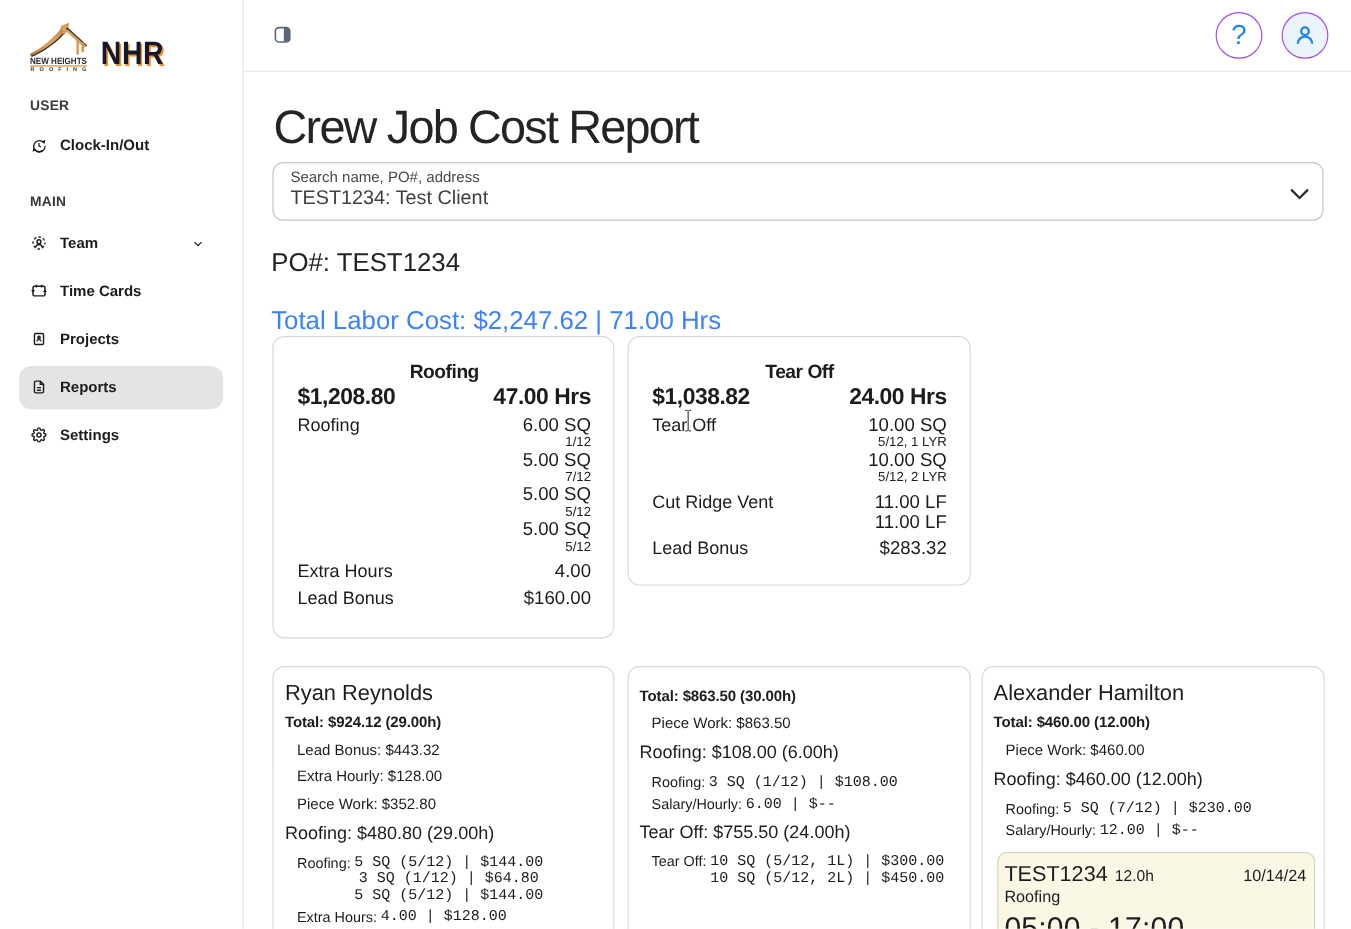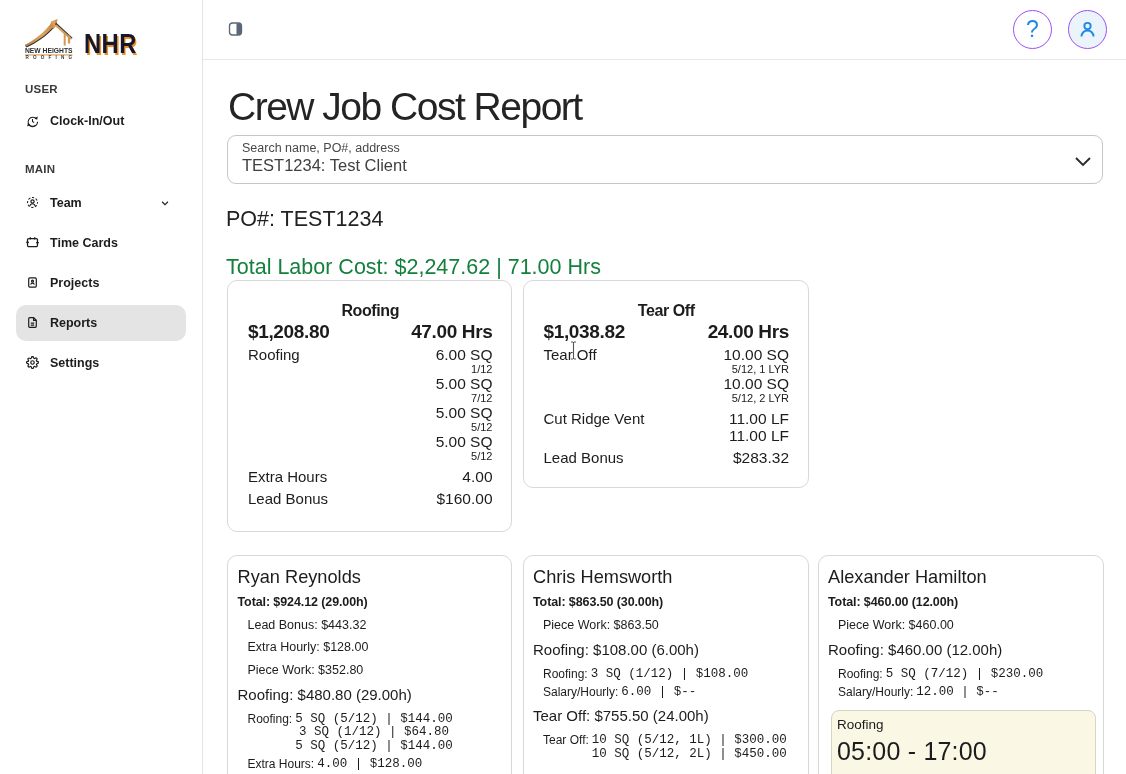--- a/index.html
+++ b/index.html
@@ -28,21 +28,21 @@
 #userbtn { right:19px; background:#ecf4fb; }
 #content { position:relative; height:713px; }
 h1 { position:absolute; left:25px; top:25px; font-size:39px; font-weight:normal;
   letter-spacing:-1.5px; color:#242426; }
 #search { position:absolute; left:24px; top:75px; width:876px; height:49px;
   border:1px solid #c6c6c6; border-radius:9px; }
 #search .lbl { position:absolute; left:14px; top:5px; font-size:12.5px; color:#47484b; }
 #search .val { position:absolute; left:14px; top:20px; font-size:16.5px; color:#404040; }
 #search svg { position:absolute; right:9px; top:15px; }
 #poline { position:absolute; left:23px; top:147px; font-size:21.5px; color:#222; }
-#totline { position:absolute; left:23px; top:195px; font-size:21.5px; color:#15803d; }
+#totline { position:absolute; left:23px; top:195px; font-size:21.5px; color:#3b82f6; }
 .card { position:absolute; background:#fff; border:1px solid #d8d8d8; border-radius:10px; }
 
 .sum { padding:21px 18.5px 0 20px; }
 .sum .ttl { text-align:center; font-size:16px; font-weight:bold; letter-spacing:-0.4px; line-height:17px; }
 .sum .hdr { display:flex; justify-content:space-between; font-size:19px; font-weight:bold;
   line-height:22px; letter-spacing:-0.35px; margin-top:2px; }
 .srow { display:flex; justify-content:space-between; margin-top:4px; }
 .srow .sl { font-size:15px; line-height:16.2px; }
 .srow .sv { text-align:right; }
 .sv .m { font-size:15.5px; line-height:16.2px; }
@@ -233,21 +233,20 @@
         <div class="prow">
             <span class="plbl">Roofing:</span>
           <span class="pvals">5 SQ (5/12) | $144.00<br>3 SQ (1/12) | $64.80<br>5 SQ (5/12) | $144.00</span>
           </div>
         <div class="prow prow2">
             <span class="plbl">Extra Hours:</span>
             <span class="pvals">4.00 | $128.00</span>
           </div>
       </div>
       <div class="card pc" id="p2" style="left:319.5px;top:495px;width:286px;height:290px">
-        <div class="pname">Chris Hemsworth</div>
         <div class="ptot">Total: $863.50 (30.00h)</div>
         <div class="psub">Piece Work: $863.50</div>
         <div class="punder">Roofing: $108.00 (6.00h)</div>
         <div class="prow">
             <span class="plbl">Roofing:</span>
             <span class="pvals">3 SQ (1/12) | $108.00</span>
           </div>
         <div class="prow prow2">
             <span class="plbl">Salary/Hourly:</span>
             <span class="pvals">6.00 | $--</span>
@@ -265,20 +264,25 @@
         <div class="punder">Roofing: $460.00 (12.00h)</div>
         <div class="prow">
             <span class="plbl">Roofing:</span>
             <span class="pvals">5 SQ (7/12) | $230.00</span>
           </div>
         <div class="prow prow2">
             <span class="plbl">Salary/Hourly:</span>
             <span class="pvals">12.00 | $--</span>
           </div>
         <div id="tcard">
+          <div class="tc1">
+              <span class="tcpo">TEST1234</span>
+              <span class="tch">12.0h</span>
+              <span class="tcd">10/14/24</span>
+            </div>
           <div class="tcr">Roofing</div>
           <div class="tct">05:00 - 17:00</div>
         </div>
       </div>
       <svg id="cursor" viewBox="0 0 7 19">
           <path d="M1 1 h2 M4 1 h2 M3.5 1 v17 M1 18 h2 M4 18 h2" stroke="#555" stroke-width="1.1" fill="none"></path>
         </svg>
     </div>
   </div>
 </div>

